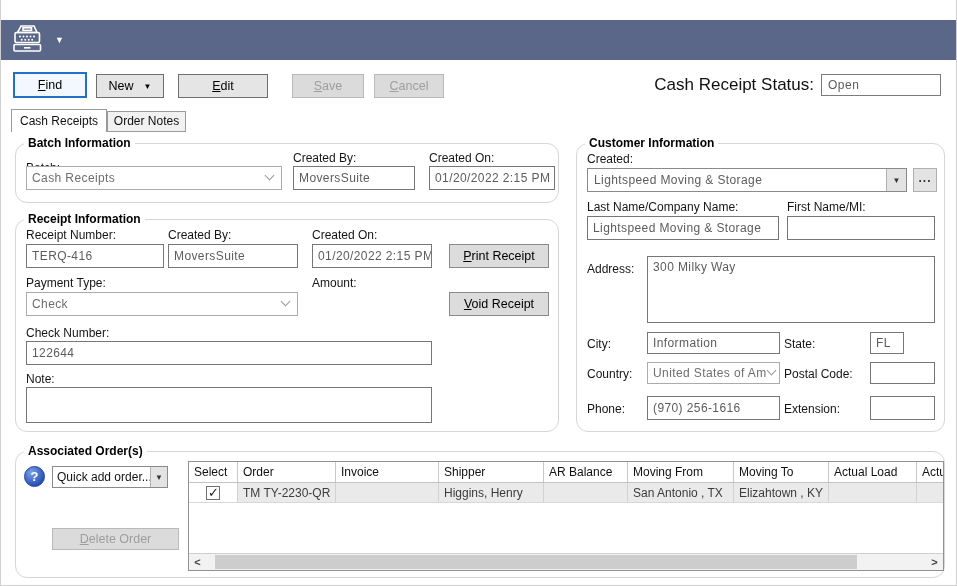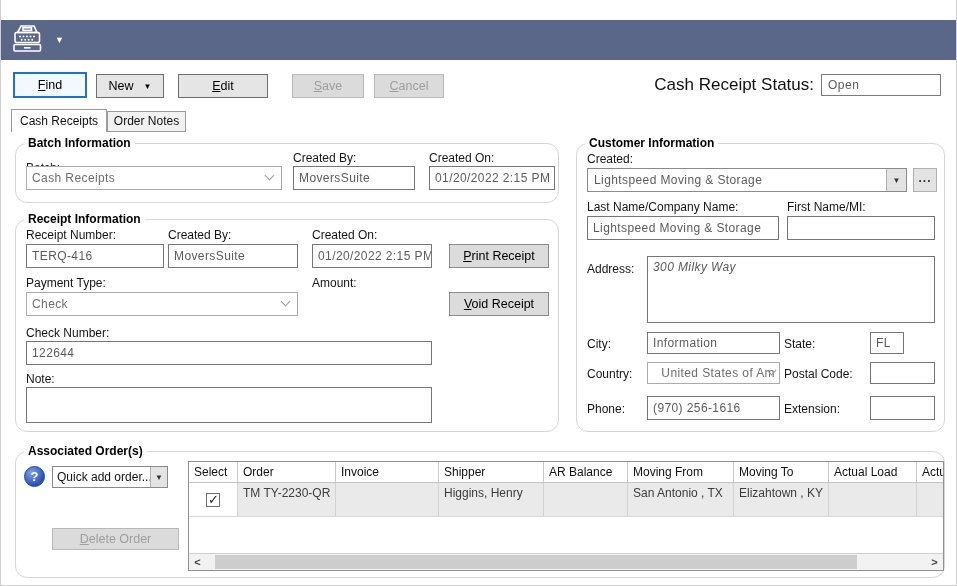--- a/index.html
+++ b/index.html
@@ -65,21 +65,21 @@
   .help-ic { position:absolute; width:21px; height:21px; border-radius:50%;
              background:radial-gradient(circle at 35% 30%, #7da3e6, #2a52b8 70%);
              border:1px solid #1d3f96; color:#fff; font-weight:bold; font-size:13px;
              display:flex; align-items:center; justify-content:center; }
 
   .grid { position:absolute; left:172px; top:9px; width:756px; height:110px;
           border:1px solid #919191; background:#fff; display:flex; flex-direction:column; overflow:hidden; }
   .grid-head { display:flex; height:21px; border-bottom:1px solid #c3c3c3; flex:none; }
   .gh-cell { border-right:1px solid #c9c9c9; padding:3px 4px 0 5px; font-size:12px; color:#111;
              overflow:hidden; white-space:nowrap; flex:none; }
-  .grid-row { display:flex; height:34px; background:#eaeaea; border-bottom:1px solid #d8d8d8; flex:none; }
+  .grid-row { display:flex; height:20px; background:#eaeaea; border-bottom:1px solid #d8d8d8; flex:none; }
   .gr-cell { border-right:1px solid #d2d2d2; padding:3px 4px 0 5px; font-size:12px; color:#3c3c3c;
              overflow:hidden; white-space:nowrap; flex:none; }
   .c0{width:49px;} .c1{width:98px;} .c2{width:103px;} .c3{width:105px;} .c4{width:84px;}
   .c5{width:106px;} .c6{width:95px;} .c7{width:88px;} .c8{width:26px; border-right:none;}
   .sel-cell { background:#fff; display:flex; align-items:center; justify-content:center; padding:0; }
   .cbx { width:14px; height:14px; border:1px solid #6f6f6f; background:#fff; position:relative; }
   .cbx::after { content:"\2713"; position:absolute; left:1px; top:-2px; font-size:13px; color:#222; }
 
   .grid-scroll { margin-top:auto; height:17px; background:#f2f2f2; border-top:1px solid #cfcfcf;
                  position:relative; flex:none; }
@@ -188,29 +188,29 @@
         </span>
     </div>
     <div class="ellipsis-btn" style="left:336px; top:24px;">...</div>
 
     <span class="lbl" style="left:10px; top:56px;">Last Name/Company Name:</span>
     <div class="tbox" style="left:10px; top:72px; width:192px; height:24px;">Lightspeed Moving &amp; Storage</div>
     <span class="lbl" style="left:210px; top:56px;">First Name/MI:</span>
     <div class="tbox" style="left:210px; top:72px; width:148px; height:24px;"></div>
 
     <span class="lbl r" style="left:10px; top:118px; width:55px;">Address:</span>
-    <div class="tbox tarea" style="left:70px; top:112px; width:288px; height:67px;font-style:italic;">300 Milky Way</div>
+    <div class="tbox tarea" style="left:70px; top:112px; width:288px; height:67px;">300 Milky Way</div>
 
     <span class="lbl r" style="left:10px; top:193px; width:55px;">City:</span>
     <div class="tbox" style="left:70px; top:188px; width:133px; height:22px;">Information</div>
     <span class="lbl r" style="left:207px; top:193px; width:80px;">State:</span>
     <div class="tbox" style="left:293px; top:188px; width:34px; height:22px;">FL</div>
 
     <span class="lbl r" style="left:10px; top:223px; width:55px;">Country:</span>
-    <div class="combo" style="left:70px; top:218px; width:133px; height:22px; padding-right:4px;justify-content:flex-end;">
+    <div class="combo" style="left:70px; top:218px; width:133px; height:22px; padding-right:4px;">
         <span style="overflow:hidden; white-space:nowrap;">United States of Am</span>
         <span class="chev" style="right:4px;"></span>
       </div>
     <span class="lbl r" style="left:207px; top:223px; width:80px;">Postal Code:</span>
     <div class="tbox" style="left:293px; top:218px; width:65px; height:22px;"></div>
 
     <span class="lbl r" style="left:10px; top:258px; width:55px;">Phone:</span>
     <div class="tbox" style="left:70px; top:252px; width:133px; height:24px;">(970) 256-1616</div>
     <span class="lbl r" style="left:207px; top:258px; width:80px;">Extension:</span>
     <div class="tbox" style="left:293px; top:252px; width:65px; height:24px;"></div>

